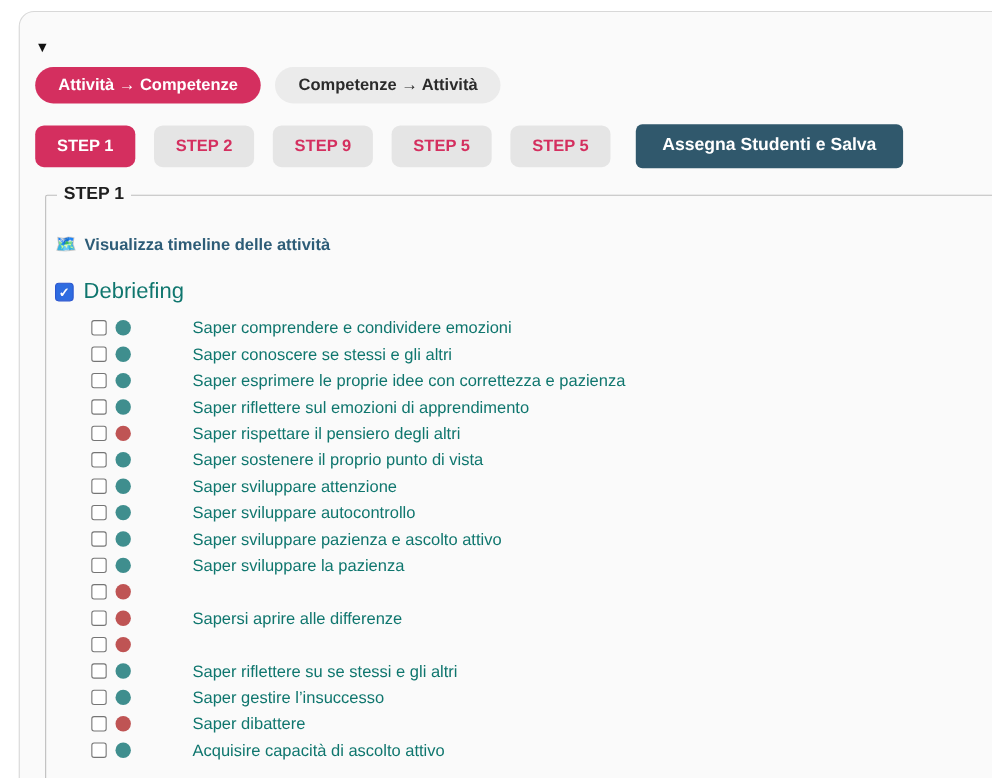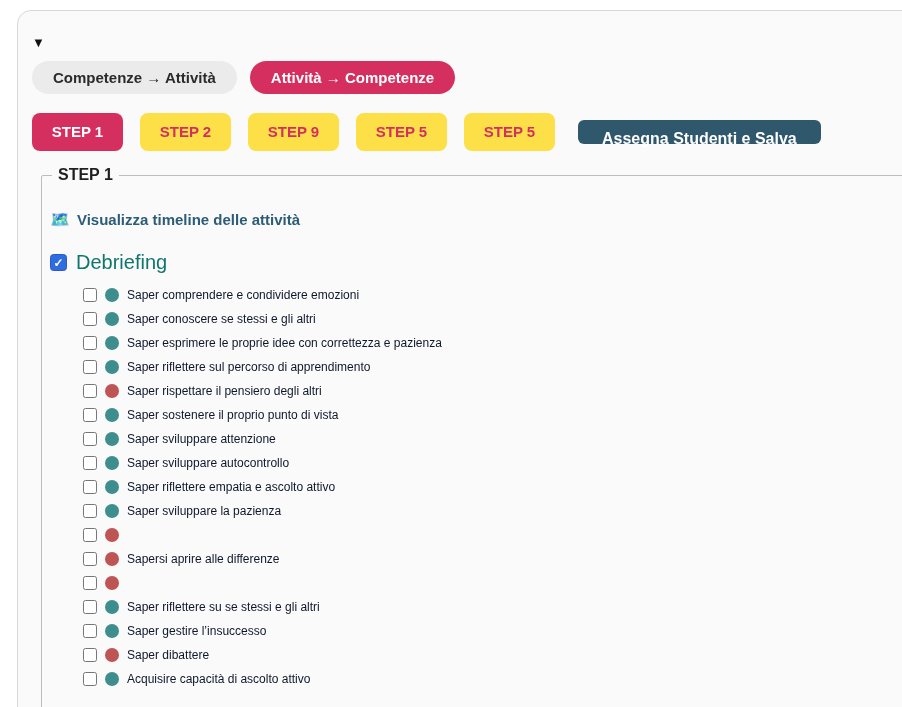--- a/index.html
+++ b/index.html
@@ -16,25 +16,25 @@
   .pill {
     height:33px; line-height:33px; padding:0 21px; border-radius:17px;
     font-size:15px; font-weight:bold; cursor:pointer; white-space:nowrap;
   }
   .pill.active { background:var(--accent); color:#fff; }
   .pill.inactive { background:#ebebeb; color:#2b2b2b; }
   .steps { display:flex; gap:17px; margin-top:19px; align-items:center; }
   .step {
     height:38px; line-height:38px; padding:0 18px; border-radius:8px;
     font-size:15px; font-weight:bold; cursor:pointer; white-space:nowrap;
-    background:#fde047; color:var(--accent); min-width:91px; text-align:center;
+    background:#e5e5e5; color:var(--accent); min-width:91px; text-align:center;
   }
   .step.active { background:var(--accent); color:#fff; }
   .assign-btn {
-    height:24px; line-height:38px; padding:0 24px; border-radius:6px;
+    height:40px; line-height:38px; padding:0 24px; border-radius:6px;
     background:var(--dark); color:#fff; font-size:16px; font-weight:bold;
     margin-left:6px; cursor:pointer; white-space:nowrap;
   }
   fieldset.step-panel {
     margin-top:15px; margin-left:9px; width:1300px; height:900px;
     border:1px solid #bdbdbd; border-radius:2px; padding:26px 12px 20px 8px;
   }
   legend.panel-legend { font-size:16px; font-weight:bold; color:#1f1f1f; padding:0 6px; margin-left:2px; }
   .timeline-link { display:flex; align-items:center; gap:7px; margin:0 0 22px 0;
     color:var(--link); font-size:15px; font-weight:bold; cursor:pointer; }
@@ -48,34 +48,34 @@
   .cb.checked {
     width:17px; height:17px; border:1.5px solid #2c57cf; border-radius:3.5px;
     background:var(--checkblue); color:#fff; font-size:12px; font-weight:bold;
     display:flex; align-items:center; justify-content:center; line-height:1;
   }
   .comp-list { margin-left:33px; }
   .comp-row { display:flex; align-items:center; gap:8px; height:24px; }
   .dot { width:14px; height:14px; border-radius:50%; flex:0 0 auto; }
   .dot.teal { background:var(--teal); }
   .dot.red  { background:var(--red); }
-  .comp-label { font-size:12px; color:#0f172a; }
+  .comp-label { font-size:15px; color:#0f766e;margin-left:48px; }
 </style>
 </head>
 <body>
 
 <div class="card">
 
   <div class="title-row">
     <span class="dd-arrow">▼</span>
   </div>
 
   <div class="pills">
+    <div class="pill active">Attività → Competenze</div>
     <div class="pill inactive">Competenze → Attività</div>
-    <div class="pill active">Attività → Competenze</div>
   </div>
 
   <div class="steps">
     <div class="step active">STEP 1</div>
     <div class="step">STEP 2</div>
     <div class="step">STEP 9</div>
     <div class="step">STEP 5</div>
     <div class="step">STEP 5</div>
     <div class="assign-btn">Assegna Studenti e Salva</div>
   </div>
@@ -105,21 +105,21 @@
           <span class="comp-label">Saper conoscere se stessi e gli altri</span>
         </div>
         <div class="comp-row">
           <span class="cb"></span>
           <span class="dot teal"></span>
           <span class="comp-label">Saper esprimere le proprie idee con correttezza e pazienza</span>
         </div>
         <div class="comp-row">
           <span class="cb"></span>
           <span class="dot teal"></span>
-          <span class="comp-label">Saper riflettere sul percorso di apprendimento</span>
+          <span class="comp-label">Saper riflettere sul emozioni di apprendimento</span>
         </div>
         <div class="comp-row">
           <span class="cb"></span>
           <span class="dot red"></span>
           <span class="comp-label">Saper rispettare il pensiero degli altri</span>
         </div>
         <div class="comp-row">
           <span class="cb"></span>
           <span class="dot teal"></span>
           <span class="comp-label">Saper sostenere il proprio punto di vista</span>
@@ -130,21 +130,21 @@
           <span class="comp-label">Saper sviluppare attenzione</span>
         </div>
         <div class="comp-row">
           <span class="cb"></span>
           <span class="dot teal"></span>
           <span class="comp-label">Saper sviluppare autocontrollo</span>
         </div>
         <div class="comp-row">
           <span class="cb"></span>
           <span class="dot teal"></span>
-          <span class="comp-label">Saper riflettere empatia e ascolto attivo</span>
+          <span class="comp-label">Saper sviluppare pazienza e ascolto attivo</span>
         </div>
         <div class="comp-row">
           <span class="cb"></span>
           <span class="dot teal"></span>
           <span class="comp-label">Saper sviluppare la pazienza</span>
         </div>
         <div class="comp-row">
           <span class="cb"></span>
           <span class="dot red"></span>
         </div>

